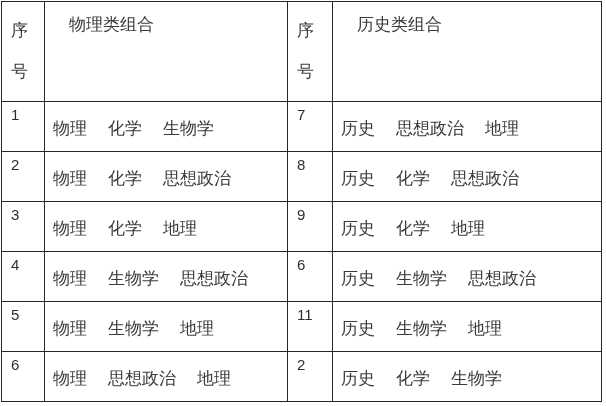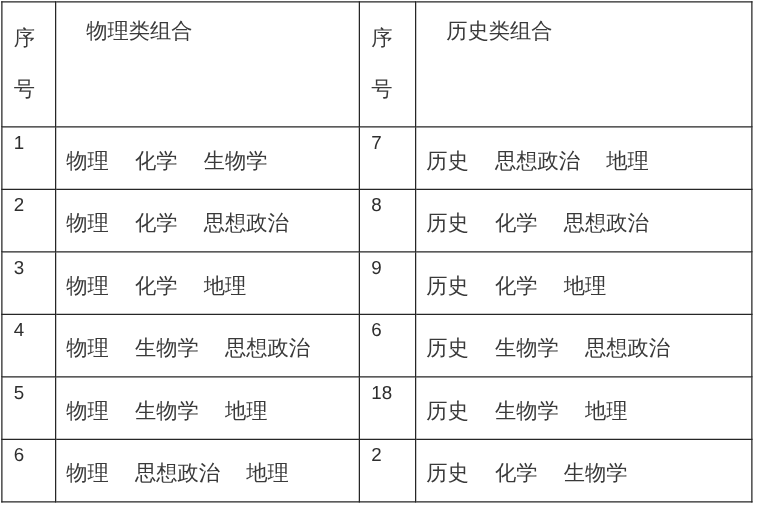--- a/index.html
+++ b/index.html
@@ -179,21 +179,21 @@
 
     <tr class="body-row">
       <td class="num-cell">5</td>
       <td class="combo-cell">
         <span class="subjects">
           <span>物理</span>
           <span>生物学</span>
           <span>地理</span>
         </span>
       </td>
-      <td class="num-cell">18</td>
+      <td class="num-cell">11</td>
       <td class="combo-cell">
         <span class="subjects">
           <span>历史</span>
           <span>生物学</span>
           <span>地理</span>
         </span>
       </td>
     </tr>
 
     <tr class="body-row">

